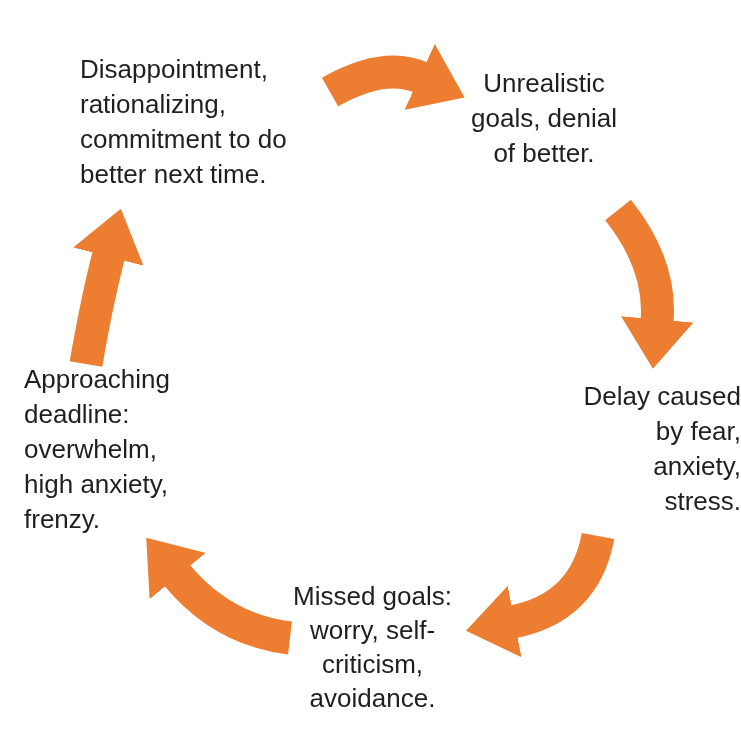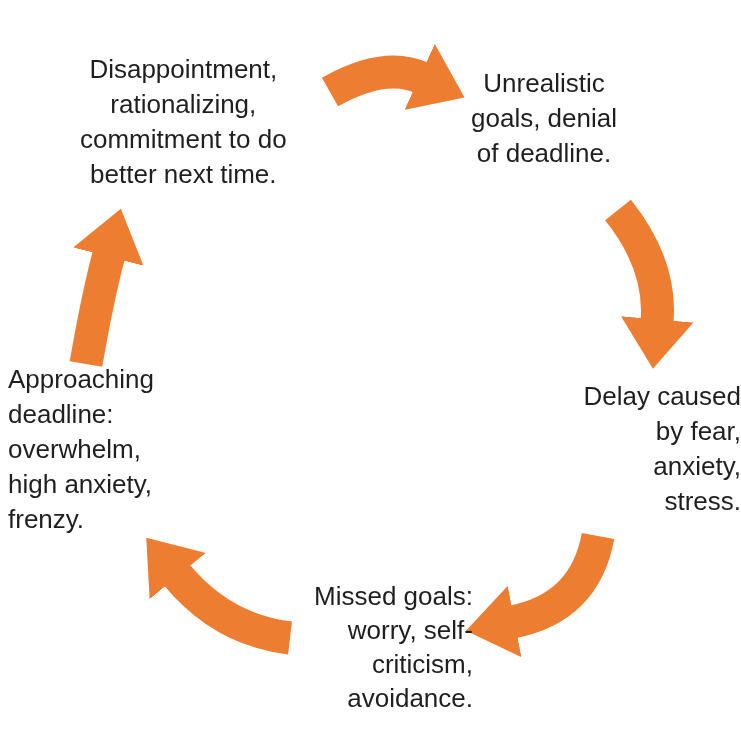--- a/index.html
+++ b/index.html
@@ -26,25 +26,25 @@
     stroke-width: 33;
     stroke-linecap: butt;
   }
   .node {
     position: absolute;
     font-size: 26px;
     line-height: 35px;
     color: #1f1f1f;
     white-space: pre-line;
   }
-  .node-top-left   { left: 80px;  top: 52px;  text-align: center; }
+  .node-top-left   { left: 80px;  top: 52px;  text-align: left; }
   .node-top-right  { left: 452px; top: 66px;  width: 184px; text-align: center; }
   .node-right      { left: 553px; top: 379px; width: 188px; text-align: right; }
   .node-bottom     { left: 272px; top: 579px; width: 201px; text-align: center; line-height: 34px; }
-  .node-left       { left: 8px;   top: 362px; text-align: left; }
+  .node-left       { left: 24px;   top: 362px; text-align: left; }
 </style>
 </head>
 <body style="background: rgb(255, 255, 255);">
 
 <div class="diagram">
 
   <svg class="arrows-layer" width="741" height="742" viewBox="0 0 741 742" xmlns="http://www.w3.org/2000/svg">
     <defs>
       <marker id="arrowhead" markerWidth="1.5" markerHeight="2.2" refX="0.08" refY="1.1" orient="auto">
         <path d="M0,0 L1.5,1.1 L0,2.2 Z" fill="#ED7D31"></path>
@@ -62,28 +62,28 @@
     <path class="cycle-arrow" d="M 86 364 Q 97 300 109 254" marker-end="url(#arrowhead)" stroke="#ED7D31"></path>
   </svg>
 
   <div class="node node-top-left" style="color: rgb(31, 31, 31);">Disappointment,
 rationalizing,
 commitment to do
 better next time.</div>
 
   <div class="node node-top-right" style="color: rgb(31, 31, 31);">Unrealistic
 goals, denial
-of deadline.</div>
+of better.</div>
 
   <div class="node node-right" style="color: rgb(31, 31, 31);">Delay caused
 by fear,
 anxiety,
 stress.</div>
 
-  <div class="node node-bottom" style="color: rgb(31, 31, 31); text-align: right;">Missed goals:
+  <div class="node node-bottom" style="color: rgb(31, 31, 31);">Missed goals:
 worry, self-
 criticism,
 avoidance.</div>
 
   <div class="node node-left" style="color: rgb(31, 31, 31);">Approaching
 deadline:
 overwhelm,
 high anxiety,
 frenzy.</div>
 

